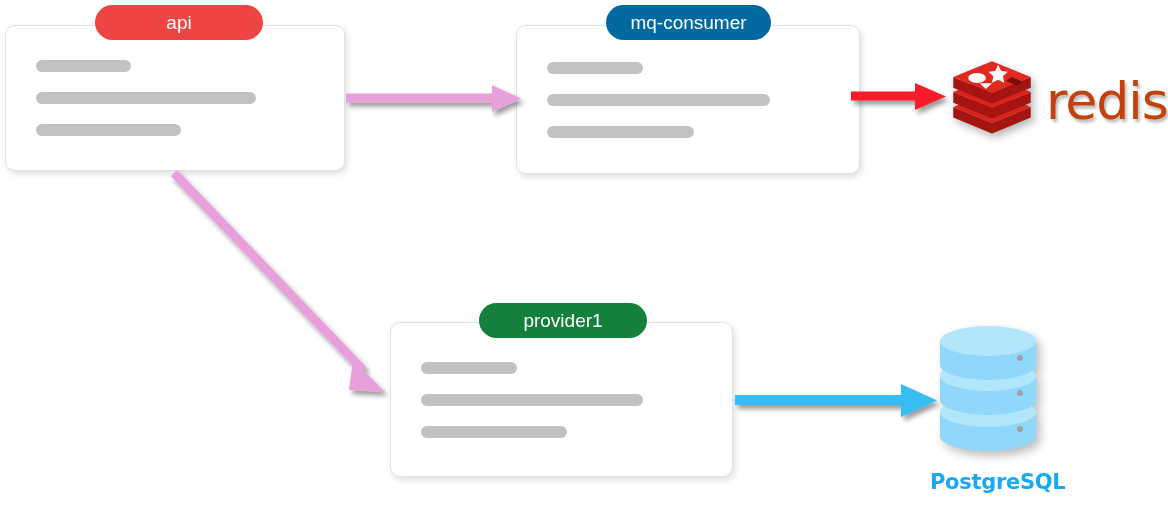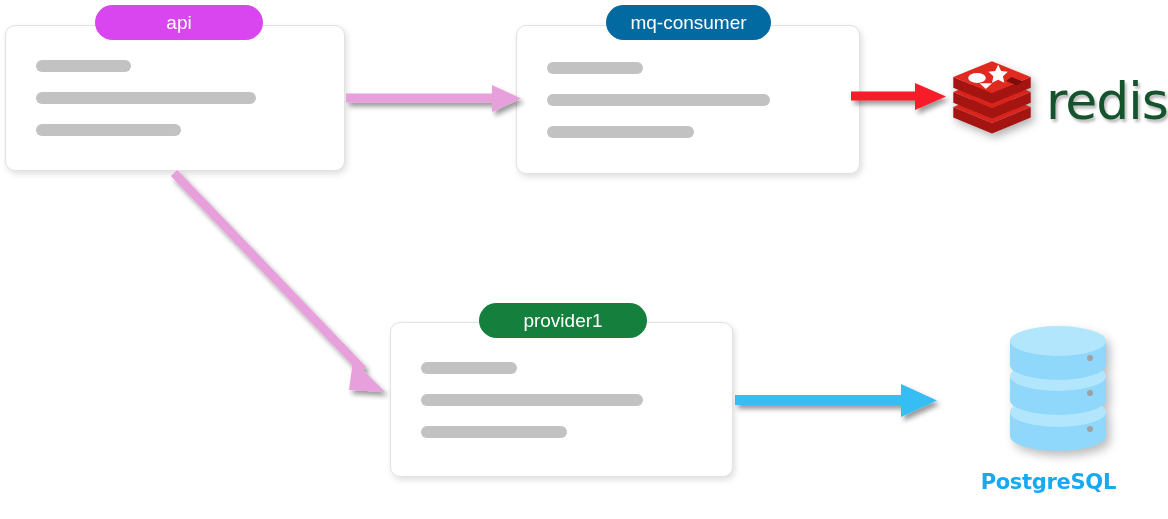--- a/index.html
+++ b/index.html
@@ -85,34 +85,34 @@
   #redis-cube {
     width: 88px;
     height: 88px;
     flex: none;
     filter: drop-shadow(3px 4px 4px rgba(0,0,0,0.30));
   }
   #redis-word {
     font-family: "DejaVu Sans", sans-serif;
     font-size: 52px;
     font-weight: 400;
-    color: #14532d;
+    color: #c2410c;
     letter-spacing: -1px;
     text-shadow: 2px 3px 3px rgba(0,0,0,0.28);
     line-height: 1;
     margin-top: 2px;
   }
 
   
   #postgres-logo {
     position: absolute;
-    left: 956px;
+    left: 930px;
     top: 326px;
     width: 160px;
-    text-align: right;
+    text-align: left;
   }
   #pg-cylinder {
     width: 116px;
     height: 128px;
     filter: drop-shadow(4px 5px 5px rgba(0,0,0,0.26));
   }
   #pg-label {
     margin-top: 12px;
     font-family: "DejaVu Sans", sans-serif;
     font-size: 21px;
@@ -154,21 +154,21 @@
     </g>
   </svg>
 
   <div class="card" style="left:5px; top:25px; width:340px; height:146px;">
     <div class="card-body">
       <div class="bar w1"></div>
       <div class="bar w2"></div>
       <div class="bar w3"></div>
     </div>
   </div>
-  <div class="pill" style="left:95px; top:5px; width:168px; background:#d946ef;">api</div>
+  <div class="pill" style="left:95px; top:5px; width:168px; background:#ef4444;">api</div>
 
   <div class="card" style="left:516px; top:25px; width:344px; height:149px;">
     <div class="card-body">
       <div class="bar w1"></div>
       <div class="bar w2"></div>
       <div class="bar w3"></div>
     </div>
   </div>
   <div class="pill" style="left:606px; top:5px; width:165px; background:#0369a1;">mq-consumer</div>
 

